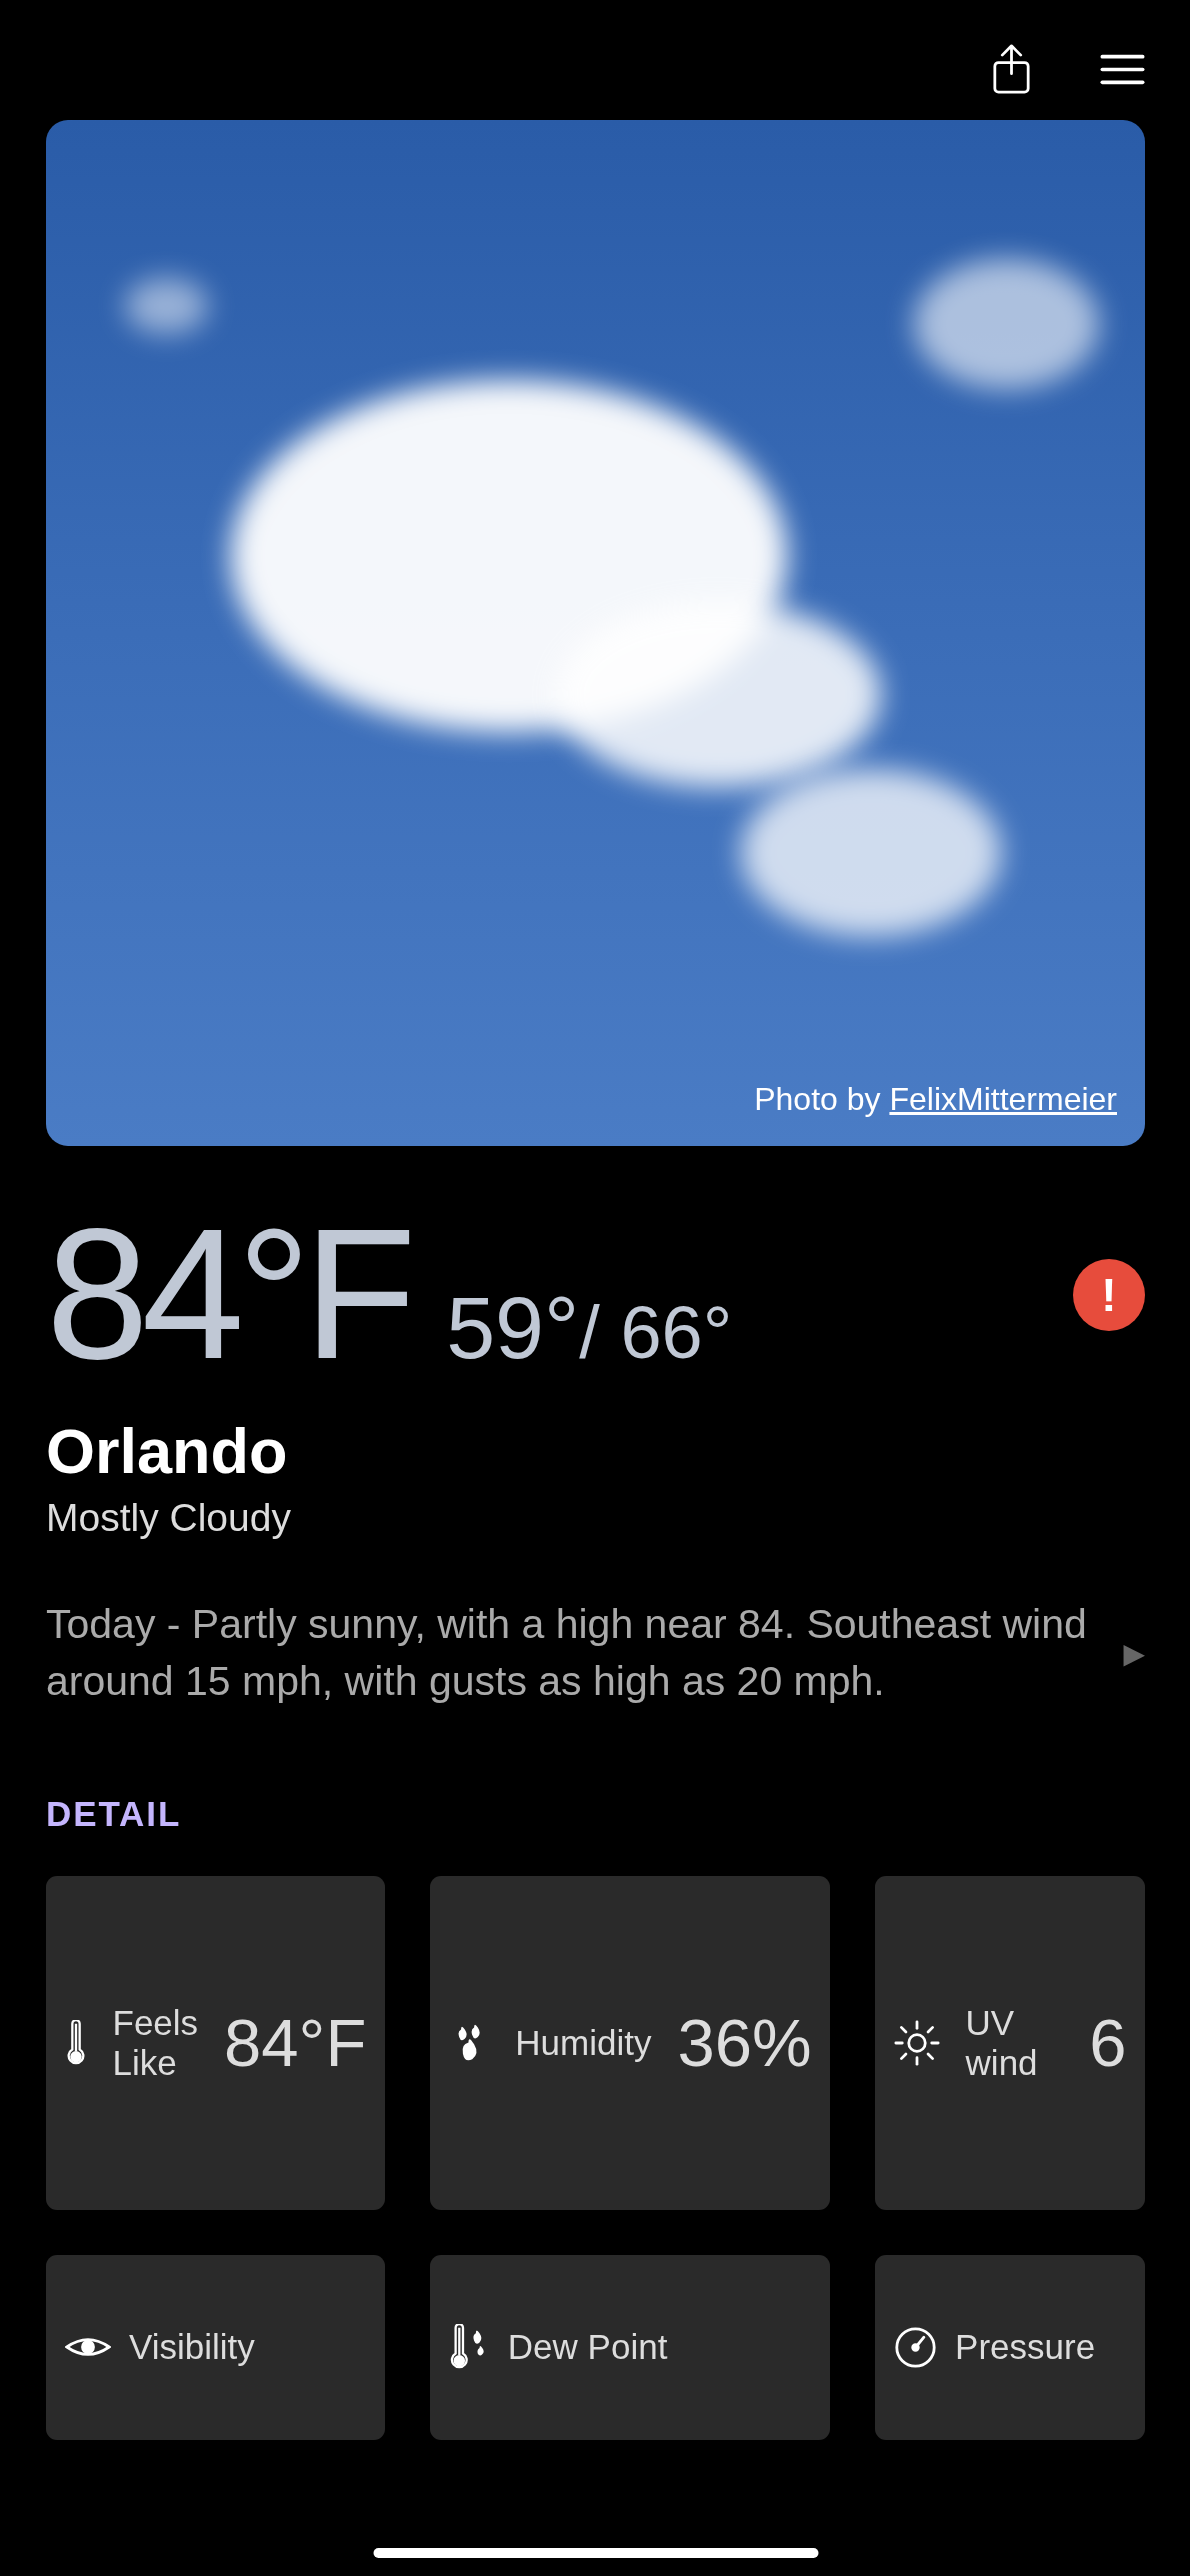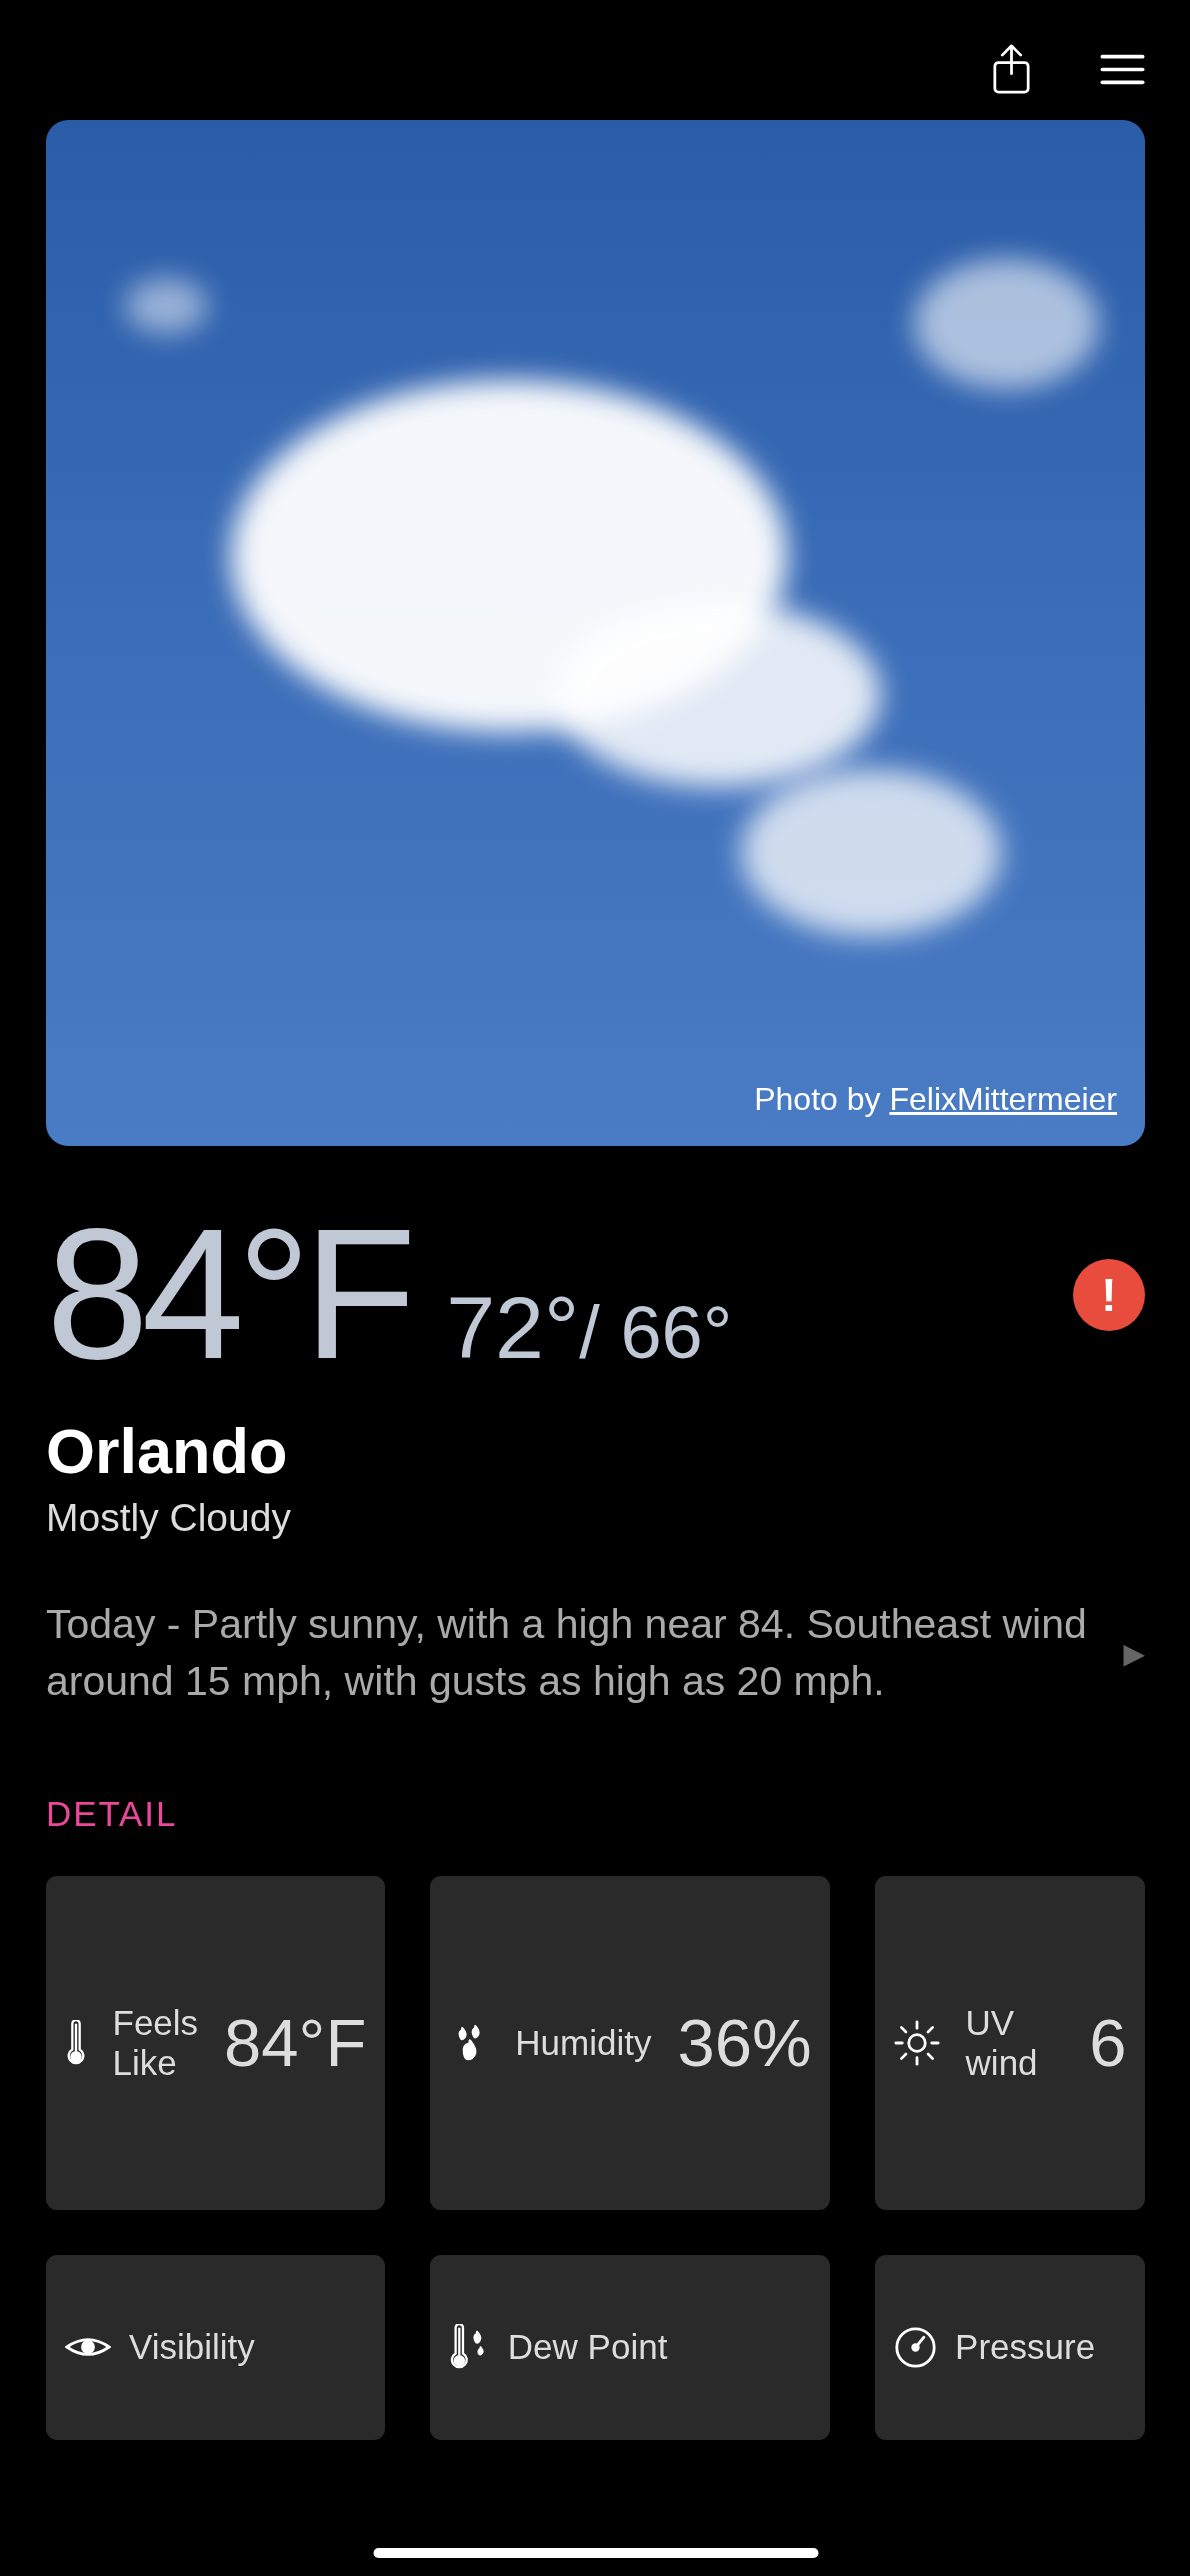--- a/index.html
+++ b/index.html
@@ -110,23 +110,24 @@
     }
     .forecast-text {
       font-size: 41px;
       color: #aaa;
       line-height: 1.4;
       flex: 1;
     }
     .caret { color: #666; font-size: 28px; }
     .section-title {
       font-size: 35px;
-      color: #ec4899;
+      color: #c4b5fd;
       margin-top: 83px;
       letter-spacing: 1.9px;
+      font-weight: bold;
     }
     .grid {
       display: grid;
       grid-template-columns: repeat(3, 1fr);
       gap: 45px;
       margin-top: 42px;
     }
     .card {
       background: #2a2a2a;
       border-radius: 11px;
@@ -180,21 +181,21 @@
     <div class="cloud cloud2"></div>
     <div class="cloud cloud3"></div>
     <div class="photo-credit">
       <span>Photo by </span><a href="#">FelixMittermeier</a>
     </div>
   </div>
 
   <div class="temp-row">
     <div class="temp-main">84°F</div>
     <div class="temp-range">
-      <span>72°</span><span class="temp-low">/ </span><span class="temp-low">66°</span>
+      <span>59°</span><span class="temp-low">/ </span><span class="temp-low">66°</span>
     </div>
     <div class="alert-badge">
       <span>!</span>
     </div>
   </div>
 
   <div class="location">Orlando</div>
   <div class="condition">Mostly Cloudy</div>
 
   <div class="forecast-row">

